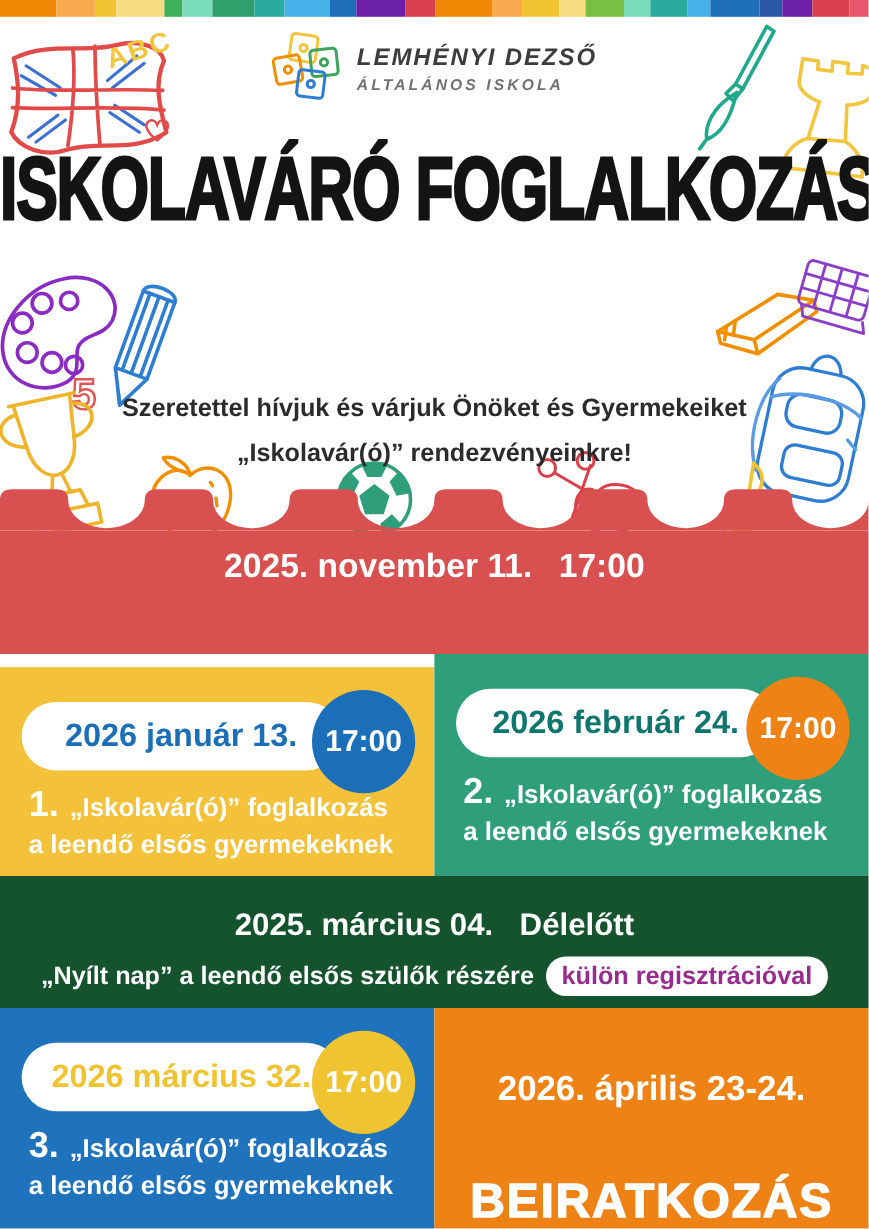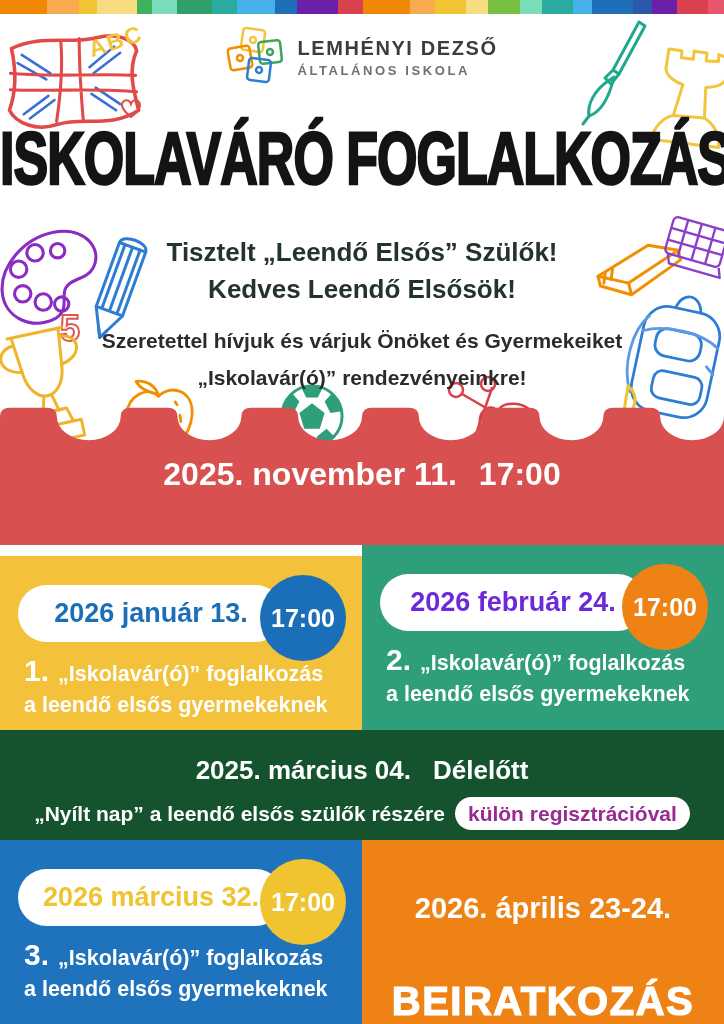--- a/index.html
+++ b/index.html
@@ -5,21 +5,21 @@
   html,body{margin:0;padding:0;background:#fff;}
   *{box-sizing:border-box;}
   .poster{
     position:relative;width:724px;height:1024px;overflow:hidden;background:#fff;
     font-family:"Liberation Sans",sans-serif;
   }
   
   .rainbow{position:absolute;top:0;left:0;width:724px;height:14px;display:flex;}
   .rb-seg{height:100%;}
   
-  .logo{position:absolute;top:26px;left:0;width:724px;display:flex;justify-content:center;align-items:center;gap:13px;z-index:3;}
+  .logo{position:absolute;top:26px;left:0;width:724px;display:flex;justify-content:center;align-items:center;gap:13px;z-index:3;font-style:italic;}
   .logo-text{display:flex;flex-direction:column;}
   .logo-line1{font-size:20px;font-weight:700;letter-spacing:1.6px;color:#3c3c3b;}
   .logo-line2{font-size:13px;font-weight:600;letter-spacing:2.6px;color:#707070;margin-top:3px;}
   
   .title{position:absolute;top:112px;left:0;width:724px;height:92px;line-height:92px;text-align:center;z-index:3;white-space:nowrap;}
   .title-text{display:inline-block;transform:scaleY(1.42);font-size:52px;font-weight:700;
     letter-spacing:-1px;color:#141414;-webkit-text-stroke:1.8px #141414;}
   
   .greeting{position:absolute;top:234px;left:0;width:724px;text-align:center;z-index:3;
     font-size:26px;font-weight:700;color:#24332f;line-height:37px;}
@@ -27,21 +27,21 @@
     font-size:21px;font-weight:700;color:#2b2b2b;line-height:37px;}
   
   .deco{position:absolute;z-index:1;}
   .deco svg{display:block;overflow:visible;}
   .abc-doodle{font-size:23px;font-weight:700;color:#F2C53D;letter-spacing:2px;transform:rotate(-18deg);}
   .five-doodle{font-size:36px;font-weight:800;color:transparent;-webkit-text-stroke:2px #E05555;}
   
   .red-section{position:absolute;top:406px;left:0;width:724px;height:139px;z-index:2;color:#D95050;}
   .scallop{display:block;width:724px;height:36px;}
   .red-body{height:103px;text-align:center;color:#fff;padding-top:14px;}
-  .red-line1{font-size:32px;font-weight:800;}
+  .red-line1{font-size:28px;font-weight:800;}
   .red-line1 .gap{display:inline-block;width:22px;}
   .red-line2{font-size:22px;font-weight:700;margin-top:9px;}
   
   .mid-grid{position:absolute;top:545px;left:0;width:724px;height:185px;display:flex;z-index:2;}
   .bottom-grid{position:absolute;top:840px;left:0;width:724px;height:184px;display:flex;z-index:2;}
   .panel{position:relative;width:362px;height:100%;}
   .pill{position:absolute;left:18px;top:29px;width:266px;height:57px;background:#fff;border-radius:29px;
     display:flex;align-items:center;justify-content:center;font-size:27px;font-weight:800;}
   .time-circle{position:absolute;right:16px;top:19px;width:86px;height:86px;border-radius:50%;
     display:flex;align-items:center;justify-content:center;color:#fff;font-size:25px;font-weight:800;}
@@ -235,24 +235,20 @@
     <span class="logo-text">
       <span class="logo-line1">LEMHÉNYI DEZSŐ</span>
       <span class="logo-line2">ÁLTALÁNOS ISKOLA</span>
     </span>
   </div>
 
   <div class="title">
     <span class="title-text">ISKOLAVÁRÓ FOGLALKOZÁSOK</span>
   </div>
 
-  <div class="greeting">
-    <div>Tisztelt „Leendő Elsős” Szülők!</div>
-    <div>Kedves Leendő Elsősök!</div>
-  </div>
 
   <div class="invite">
     <div>Szeretettel hívjuk és várjuk Önöket és Gyermekeiket</div>
     <div>„Iskolavár(ó)” rendezvényeinkre!</div>
   </div>
 
   <div class="red-section">
     <svg class="scallop" viewBox="0 0 726 40" preserveAspectRatio="none">
       <path fill="#D95050" d="M0,40 L0,12 Q0,2 10,2 L47,2 Q57,2 57,12 A32,26 0 0 0 121,12
         Q121,2 131,2 L168,2 Q178,2 178,12 A32,26 0 0 0 242,12
@@ -276,21 +272,21 @@
       <div class="time-circle" style="background-color: rgb(27, 111, 184);">
         <span>17:00</span>
       </div>
       <div class="session-lines">
         <div><span class="session-num">1.</span><span>„Iskolavár(ó)” foglalkozás</span></div>
         <div>a leendő elsős gyermekeknek</div>
       </div>
     </div>
     <div class="panel" style="background-color: rgb(47, 158, 123);">
       <div class="pill">
-        <span style="color: #6d28d9;">2026 február 24.</span>
+        <span style="color: #0f766e;">2026 február 24.</span>
       </div>
       <div class="time-circle" style="background-color: rgb(238, 130, 20);">
         <span>17:00</span>
       </div>
       <div class="session-lines">
         <div><span class="session-num">2.</span><span>„Iskolavár(ó)” foglalkozás</span></div>
         <div>a leendő elsős gyermekeknek</div>
       </div>
     </div>
   </div>

